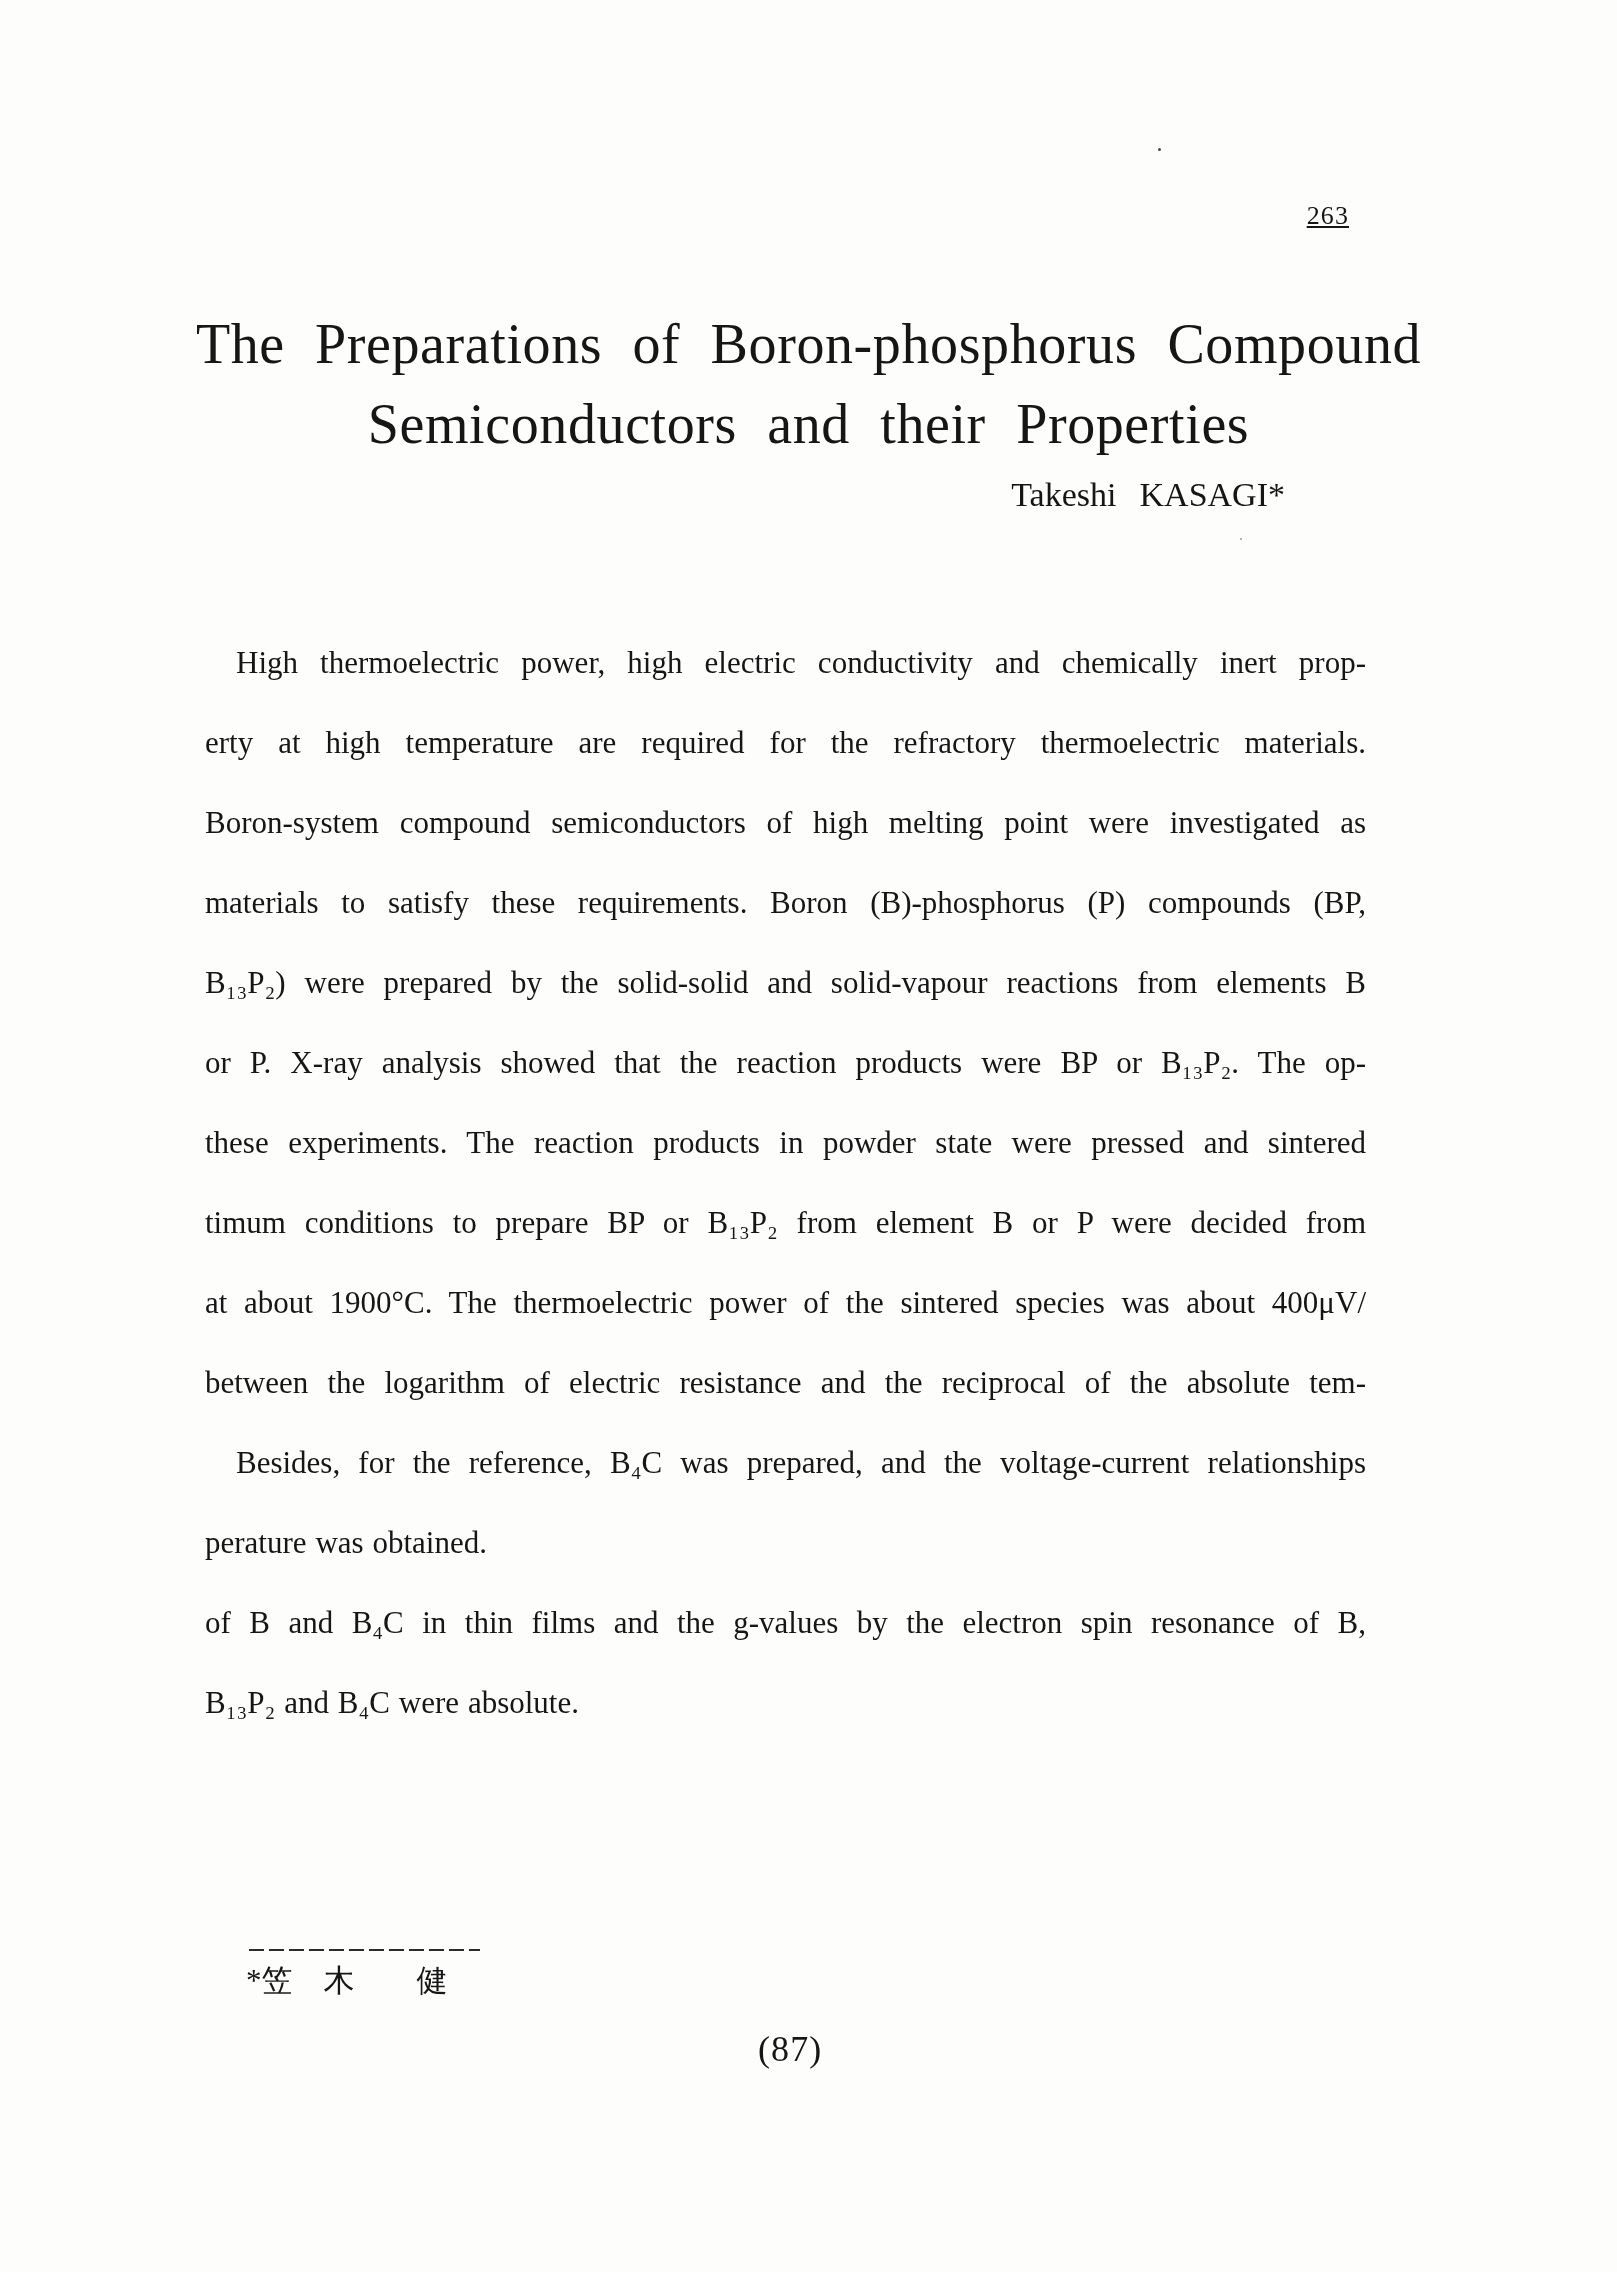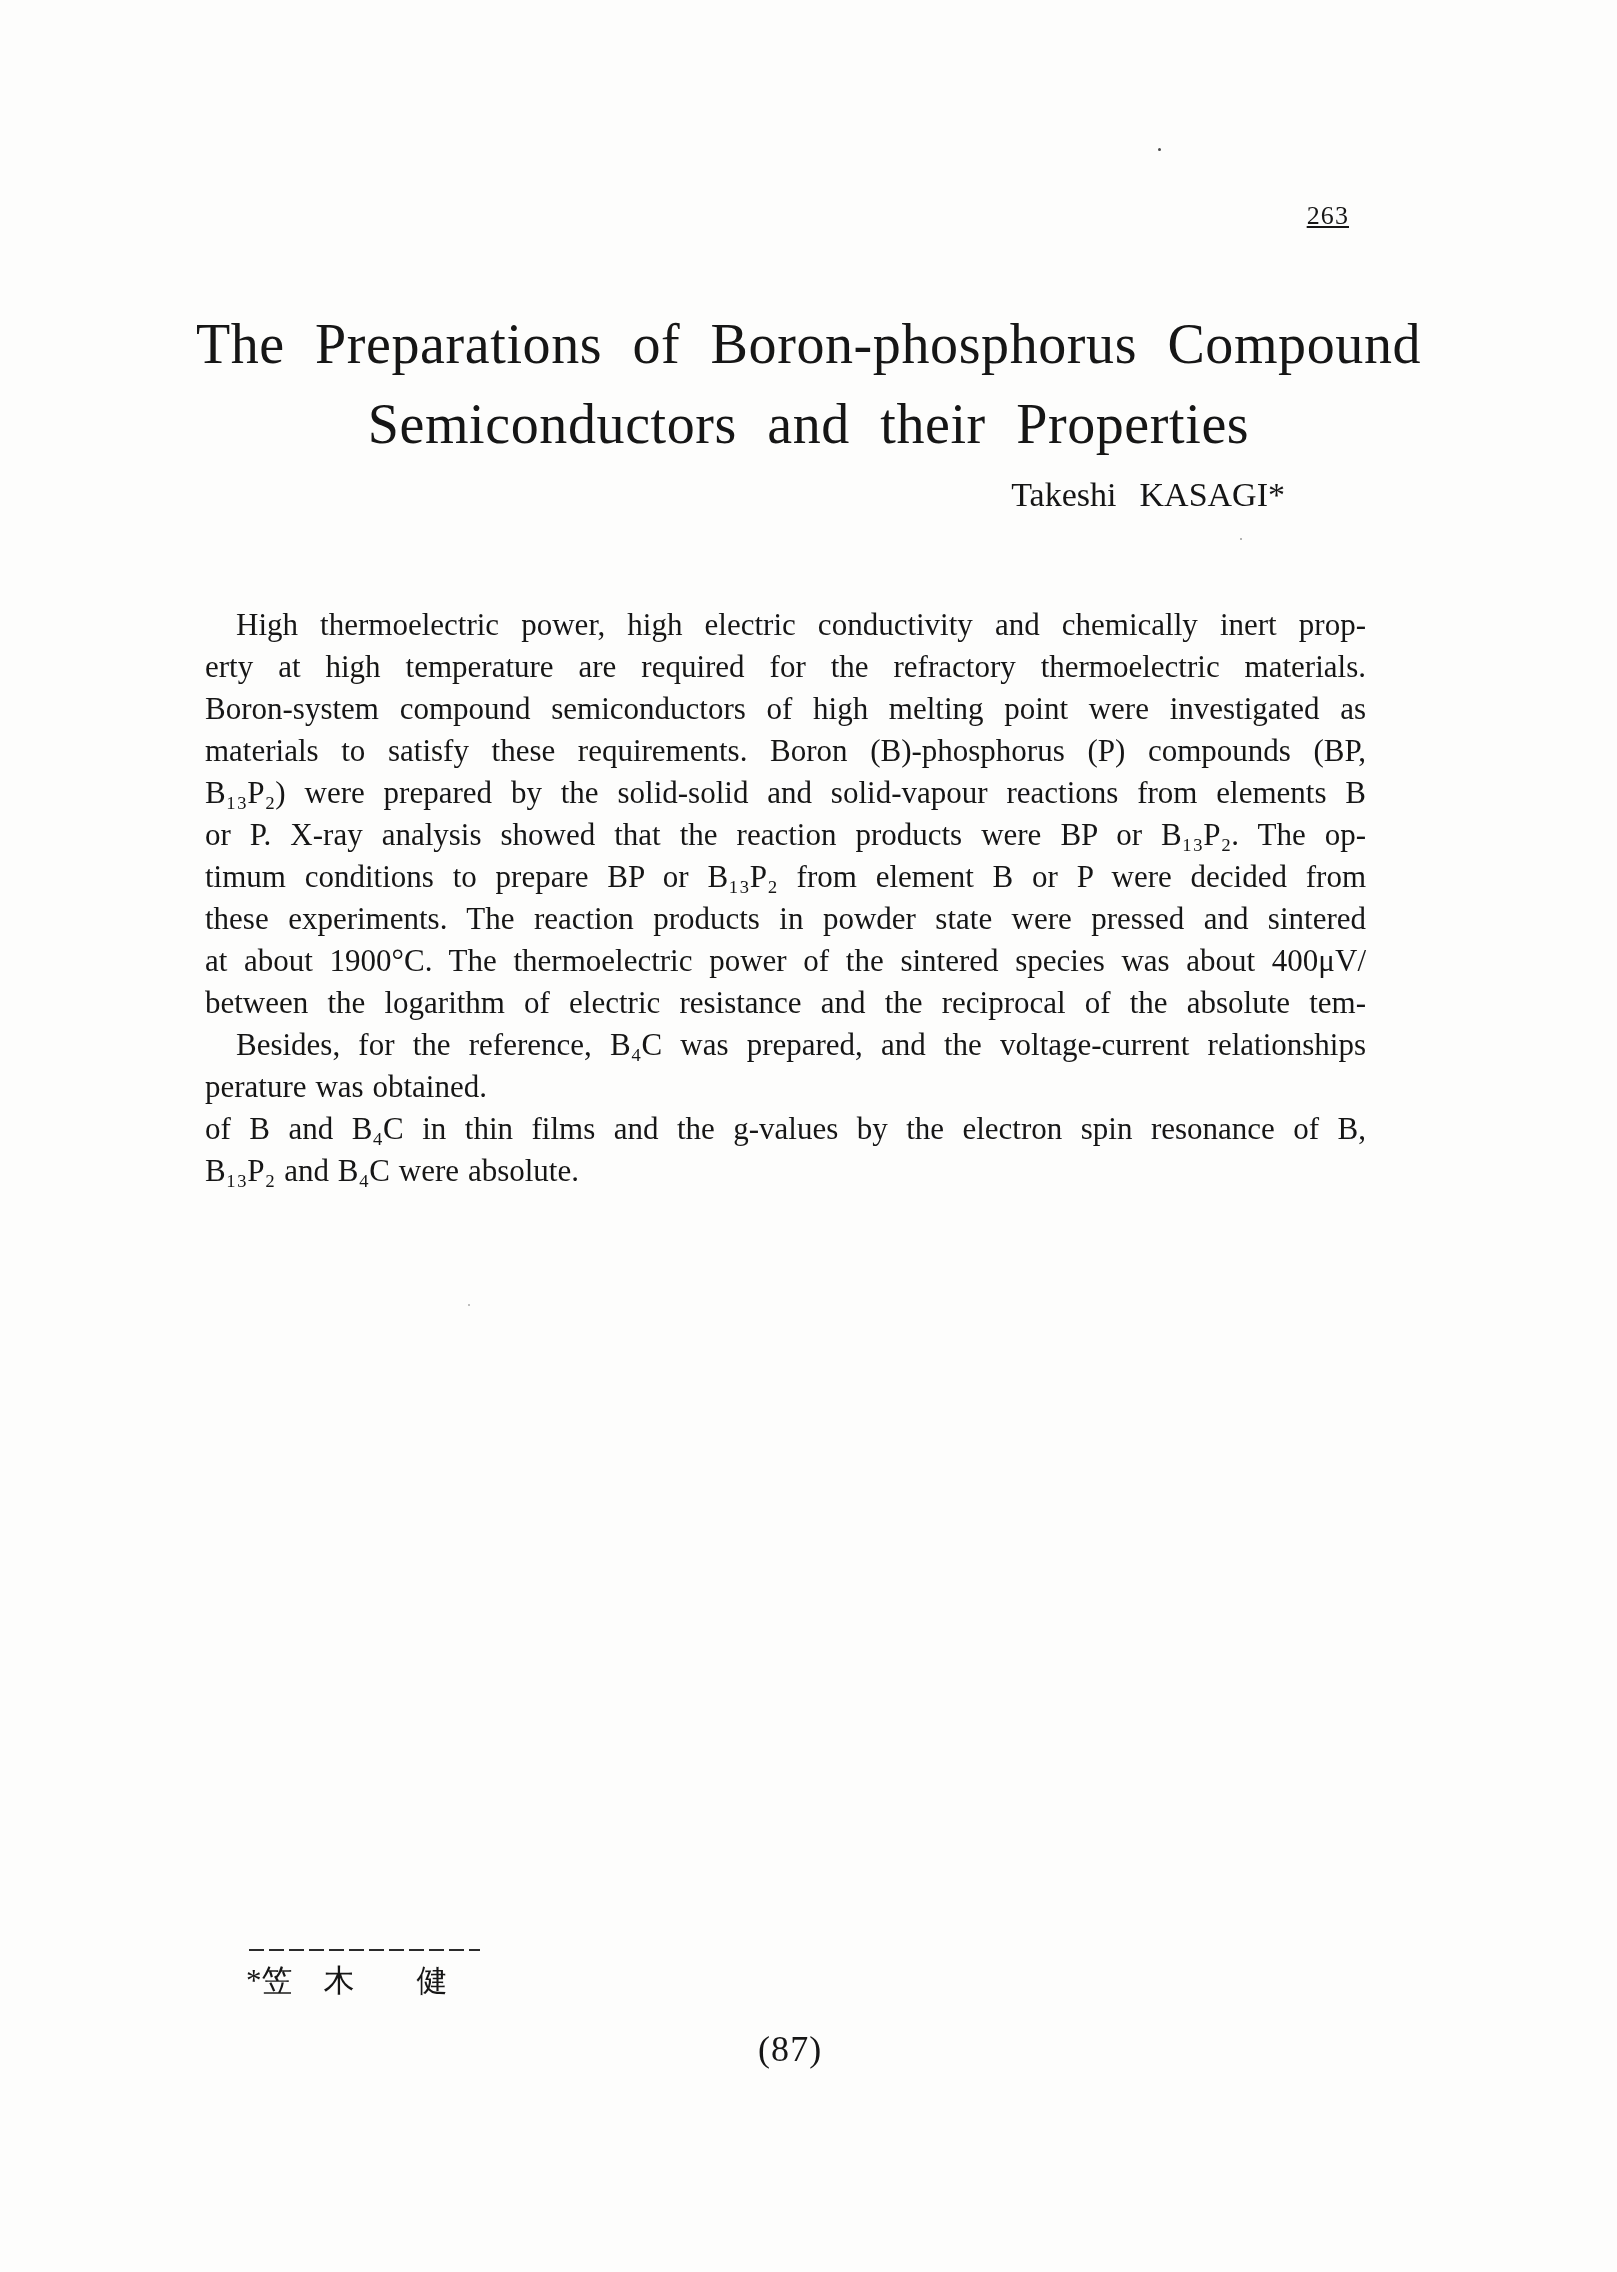--- a/index.html
+++ b/index.html
@@ -51,20 +51,21 @@
     top: 604px;
     left: 205px;
     width: 1161px;
     font-size: 31px;
     line-height: 42px;
   }
   .abstract-block .aline {
     text-align: justify;
     text-align-last: justify;
     word-spacing: 1.1px;
+    margin-top: 38px;
   }
   .abstract-block .aline.indent { text-indent: 31px; }
   .abstract-block .aline.para-end { text-align-last: left; }
 
   .footnote-rule {
     top: 1949px;
     left: 249px;
     width: 231px;
     height: 1.7px;
     background: repeating-linear-gradient(
@@ -109,22 +110,22 @@
 
   <div class="abs author-line">Takeshi KASAGI*</div>
 
   <div class="abs abstract-block">
     <div class="aline indent">High thermoelectric power, high electric conductivity and chemically inert prop-</div>
     <div class="aline">erty at high temperature are required for the refractory thermoelectric materials.</div>
     <div class="aline">Boron-system compound semiconductors of high melting point were investigated as</div>
     <div class="aline">materials to satisfy these requirements.  Boron (B)-phosphorus (P) compounds (BP,</div>
     <div class="aline">B₁₃P₂) were prepared by the solid-solid and solid-vapour reactions from elements B</div>
     <div class="aline">or P.  X-ray analysis showed that the reaction products were BP or B₁₃P₂.  The op-</div>
+    <div class="aline">these experiments.  The reaction products in powder state were pressed and sintered</div>
     <div class="aline">timum conditions to prepare BP or B₁₃P₂ from element B or P were decided from</div>
-    <div class="aline">these experiments.  The reaction products in powder state were pressed and sintered</div>
     <div class="aline">at about 1900°C.  The thermoelectric power of the sintered species was about 400μV/</div>
     <div class="aline">between the logarithm of electric resistance and the reciprocal of the absolute tem-</div>
     <div class="aline indent">Besides, for the reference, B₄C was prepared, and the voltage-current relationships</div>
     <div class="aline para-end">perature was obtained.</div>
     <div class="aline">of B and B₄C in thin films and the g-values by the electron spin resonance of B,</div>
     <div class="aline para-end">B₁₃P₂ and B₄C were absolute.</div>
   </div>
 
   <div class="abs footnote-rule"></div>
 

